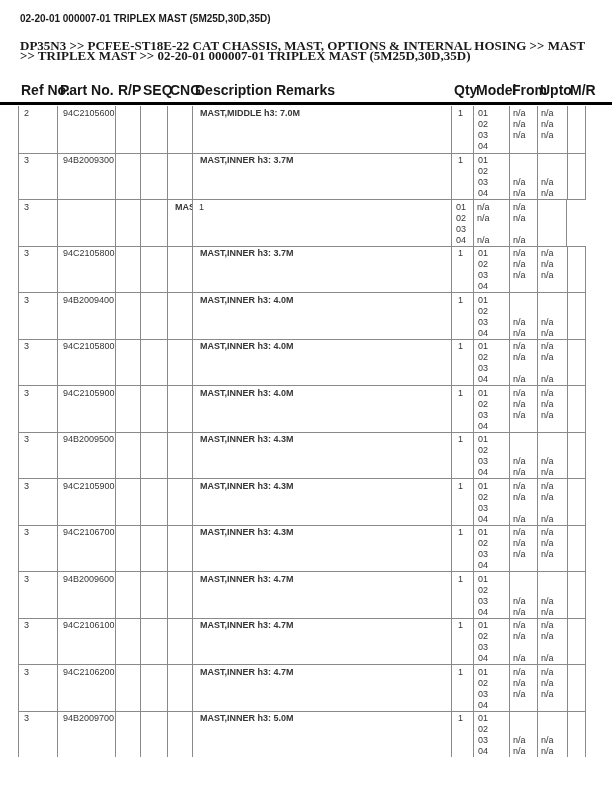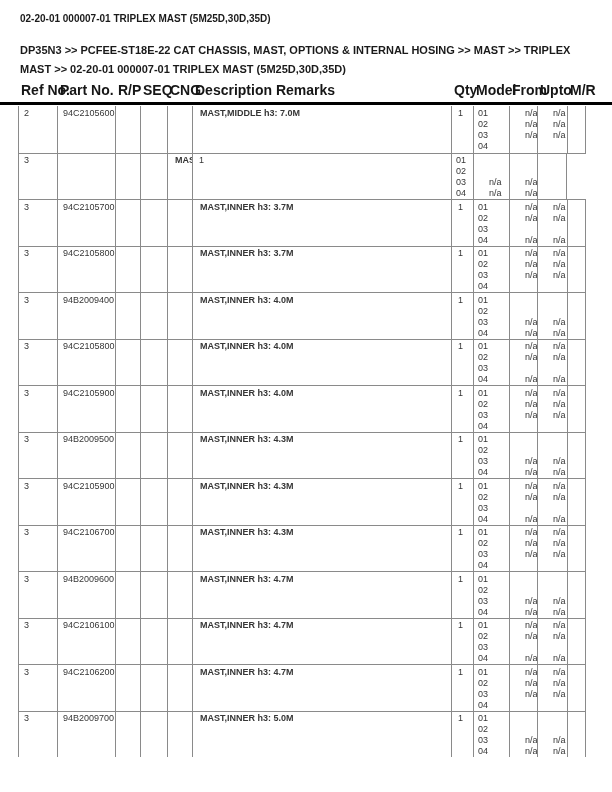--- a/index.html
+++ b/index.html
@@ -9,21 +9,21 @@
     font-family:"Liberation Sans", sans-serif;
     position:relative;
     overflow:hidden;
   }
   .page-title{
     position:absolute;left:20px;top:13px;width:560px;
     font-size:10px;font-weight:bold;color:#1a1a1a;line-height:11px;
   }
   .breadcrumb{
     position:absolute;left:20px;top:41px;width:580px;
-    font-size:11px;font-weight:bold;color:#1a1a1a;line-height:19px;
+    font-size:13px;font-weight:bold;color:#1a1a1a;line-height:10px;font-family:Liberation Serif, serif;
   }
   .thead{
     position:absolute;left:18px;top:85px;width:568px;
     display:grid;
     grid-template-columns:39px 58px 25px 27px 25px 259px 22px 36px 28px 30px 19px;
     font-size:14px;font-weight:bold;color:#161616;line-height:10px;
   }
   .thead .hcell{padding-left:3px;white-space:nowrap;}
   .rule{
     position:absolute;left:0;top:102px;width:612px;height:3px;background:#000;
@@ -43,21 +43,21 @@
     box-sizing:border-box;
     border-left:1px solid #8a8a8a;
     padding:1.5px 2px 0 5px;
     font-size:9px;line-height:11px;color:#363636;
     overflow:hidden;white-space:nowrap;
   }
   .cell:last-child{border-right:1px solid #8a8a8a;}
   .cell.desc{padding-left:7px;font-weight:bold;}
   .cell.qty{padding-left:6px;}
   .cell.model{padding-left:4px;}
-  .cell.from,.cell.upto{padding-left:15px;}
+  .cell.from,.cell.upto{padding-left:3px;}
   .mline{height:11px;}
 </style>
 </head>
 <body>
 
 <div class="page-title">02-20-01 000007-01 TRIPLEX MAST (5M25D,30D,35D)</div>
 
 <div class="breadcrumb">DP35N3 &gt;&gt; PCFEE-ST18E-22 CAT CHASSIS, MAST, OPTIONS &amp; INTERNAL HOSING &gt;&gt; MAST &gt;&gt; TRIPLEX MAST &gt;&gt; 02-20-01 000007-01 TRIPLEX MAST (5M25D,30D,35D)</div>
 
 <div class="thead">
@@ -101,20 +101,21 @@
         <div class="mline">n/a</div>
         <div class="mline">n/a</div>
         <div class="mline">n/a</div>
         <div class="mline">&nbsp;</div>
       </div>
     <div class="cell"></div>
   </div>
 
   <div class="row">
     <div class="cell">3</div>
+    <div class="cell">94B2009300</div>
     <div class="cell"></div>
     <div class="cell"></div>
     <div class="cell"></div>
     <div class="cell desc">MAST,INNER h3: 3.7M</div>
     <div class="cell qty">1</div>
     <div class="cell model">
         <div class="mline">01</div>
         <div class="mline">02</div>
         <div class="mline">03</div>
         <div class="mline">04</div>
@@ -129,21 +130,20 @@
         <div class="mline">&nbsp;</div>
         <div class="mline">&nbsp;</div>
         <div class="mline">n/a</div>
         <div class="mline">n/a</div>
       </div>
     <div class="cell"></div>
   </div>
 
   <div class="row">
     <div class="cell">3</div>
-    <div class="cell">94C2105700</div>
     <div class="cell"></div>
     <div class="cell"></div>
     <div class="cell"></div>
     <div class="cell desc">MAST,INNER h3: 3.7M</div>
     <div class="cell qty">1</div>
     <div class="cell model">
         <div class="mline">01</div>
         <div class="mline">02</div>
         <div class="mline">03</div>
         <div class="mline">04</div>

